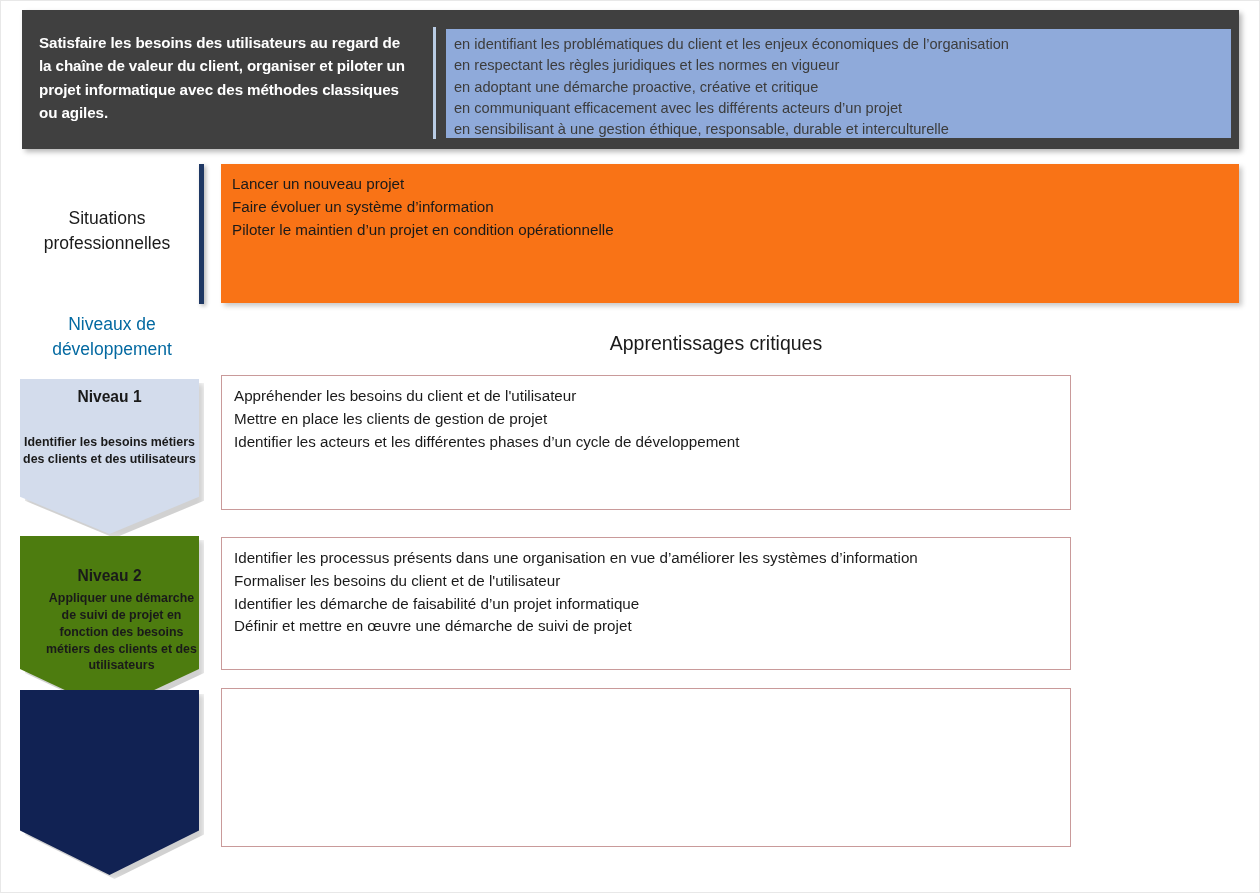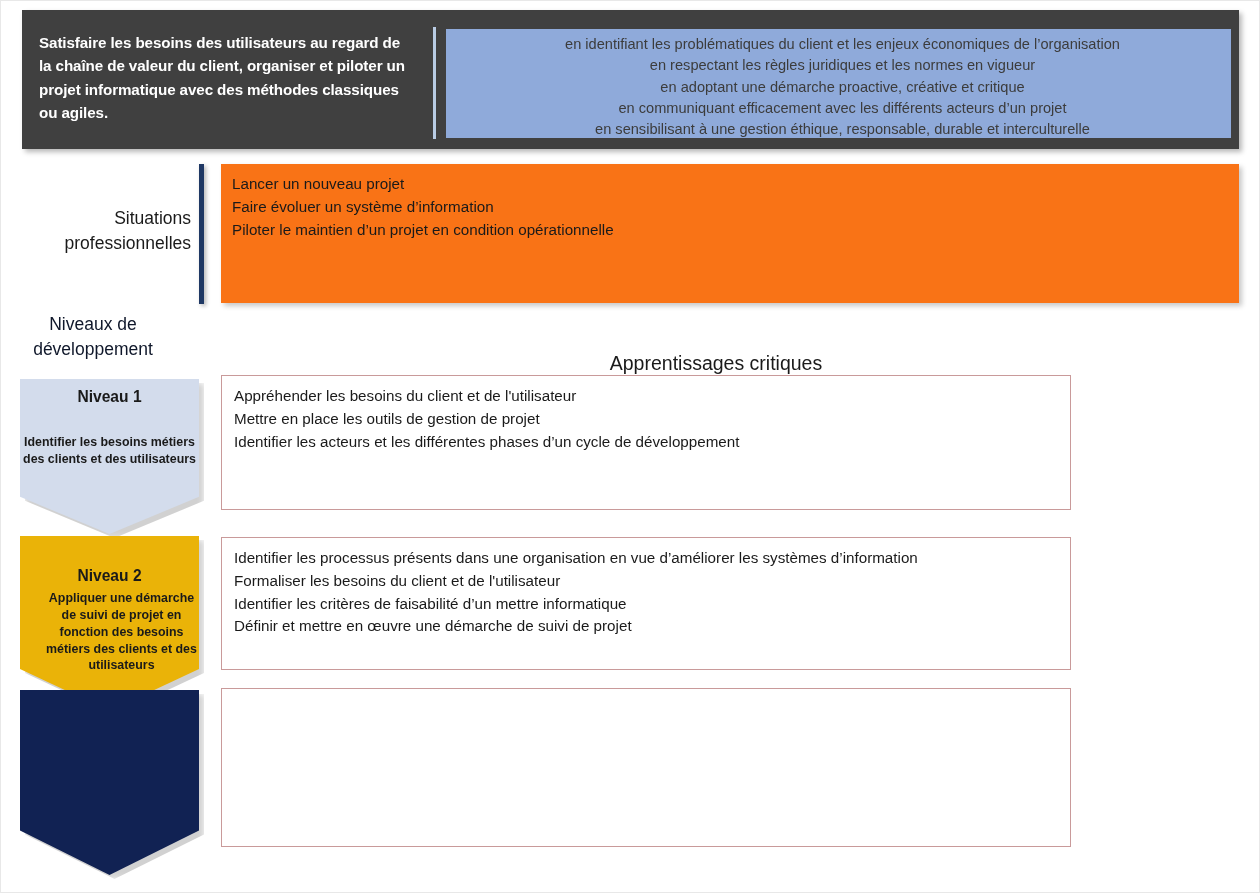--- a/index.html
+++ b/index.html
@@ -52,36 +52,35 @@
   }
   .header-list {
     position: absolute;
     left: 424px;
     top: 19px;
     width: 785px;
     height: 109px;
     background: #8faada;
     box-sizing: border-box;
     padding: 5px 0 0 8px;
-    text-align: center;
   }
   .header-list .line {
     font-size: 14.6px;
     color: #3c3c3c;
     line-height: 1.46;
     white-space: nowrap;
   }
 
   
   .sit-label {
     position: absolute;
     left: 22px;
     top: 205px;
     width: 168px;
-    text-align: right;
+    text-align: center;
     font-size: 17.5px;
     color: #1a1a1a;
     line-height: 1.42;
   }
   .sit-bar {
     position: absolute;
     left: 198px;
     top: 163px;
     width: 5px;
     height: 140px;
@@ -102,32 +101,32 @@
   .sit-panel .line {
     font-size: 15.2px;
     color: #1a1a1a;
     line-height: 1.5;
     white-space: nowrap;
   }
 
   
   .niveaux-header {
     position: absolute;
-    left: 8px;
+    left: 27px;
     top: 311px;
     width: 168px;
     text-align: center;
     font-size: 17.5px;
-    color: #0f172a;
+    color: #0369a1;
     line-height: 1.42;
   }
   .appr-header {
     position: absolute;
     left: 220px;
-    top: 351px;
+    top: 331px;
     width: 990px;
     text-align: center;
     font-size: 19.5px;
     color: #1a1a1a;
   }
 
   
   .chev {
     position: absolute;
     left: 19px;
@@ -141,21 +140,21 @@
     position: absolute;
     left: 24px;
     width: 179px;
     background: rgba(0,0,0,0.18);
     -webkit-clip-path: polygon(0 0, 100% 0, 100% 76%, 50% 100%, 0 76%);
     clip-path: polygon(0 0, 100% 0, 100% 76%, 50% 100%, 0 76%);
     filter: blur(3px);
   }
   .chev1 { top: 378px; height: 155px; background: #d3dcec; }
   .chev1s { top: 382px; height: 155px; }
-  .chev2 { top: 535px; height: 175px; background: #eab308; }
+  .chev2 { top: 535px; height: 175px; background: #4d7c0f; }
   .chev2s { top: 539px; height: 175px; }
   .chev3 { top: 689px; height: 185px; background: #112253; }
   .chev3s { top: 693px; height: 185px; }
 
   .chev-title {
     font-size: 15.6px;
     font-weight: bold;
     color: #1a1a1a;
     padding-top: 10px;
   }
@@ -239,26 +238,26 @@
     <div class="chev-sub">Appliquer une démarche de suivi de projet en fonction des besoins métiers des clients et des utilisateurs</div>
   </div>
 
   <div class="chev chev3">
     <div class="chev-title"></div>
     <div class="chev-sub"></div>
   </div>
 
   <div class="ac-box ac1">
     <div class="line">Appréhender les besoins du client et de l'utilisateur</div>
-    <div class="line">Mettre en place les outils de gestion de projet</div>
+    <div class="line">Mettre en place les clients de gestion de projet</div>
     <div class="line">Identifier les acteurs et les différentes phases d’un cycle de développement</div>
   </div>
 
   <div class="ac-box ac2">
     <div class="line">Identifier les processus présents dans une organisation en vue d’améliorer les systèmes d’information</div>
     <div class="line">Formaliser les besoins du client et de l'utilisateur</div>
-    <div class="line">Identifier les critères de faisabilité d’un mettre informatique</div>
+    <div class="line">Identifier les démarche de faisabilité d’un projet informatique</div>
     <div class="line">Définir et mettre en œuvre une démarche de suivi de projet</div>
   </div>
 
   <div class="ac-box ac3"></div>
 
 </div>
 
 </body></html>

